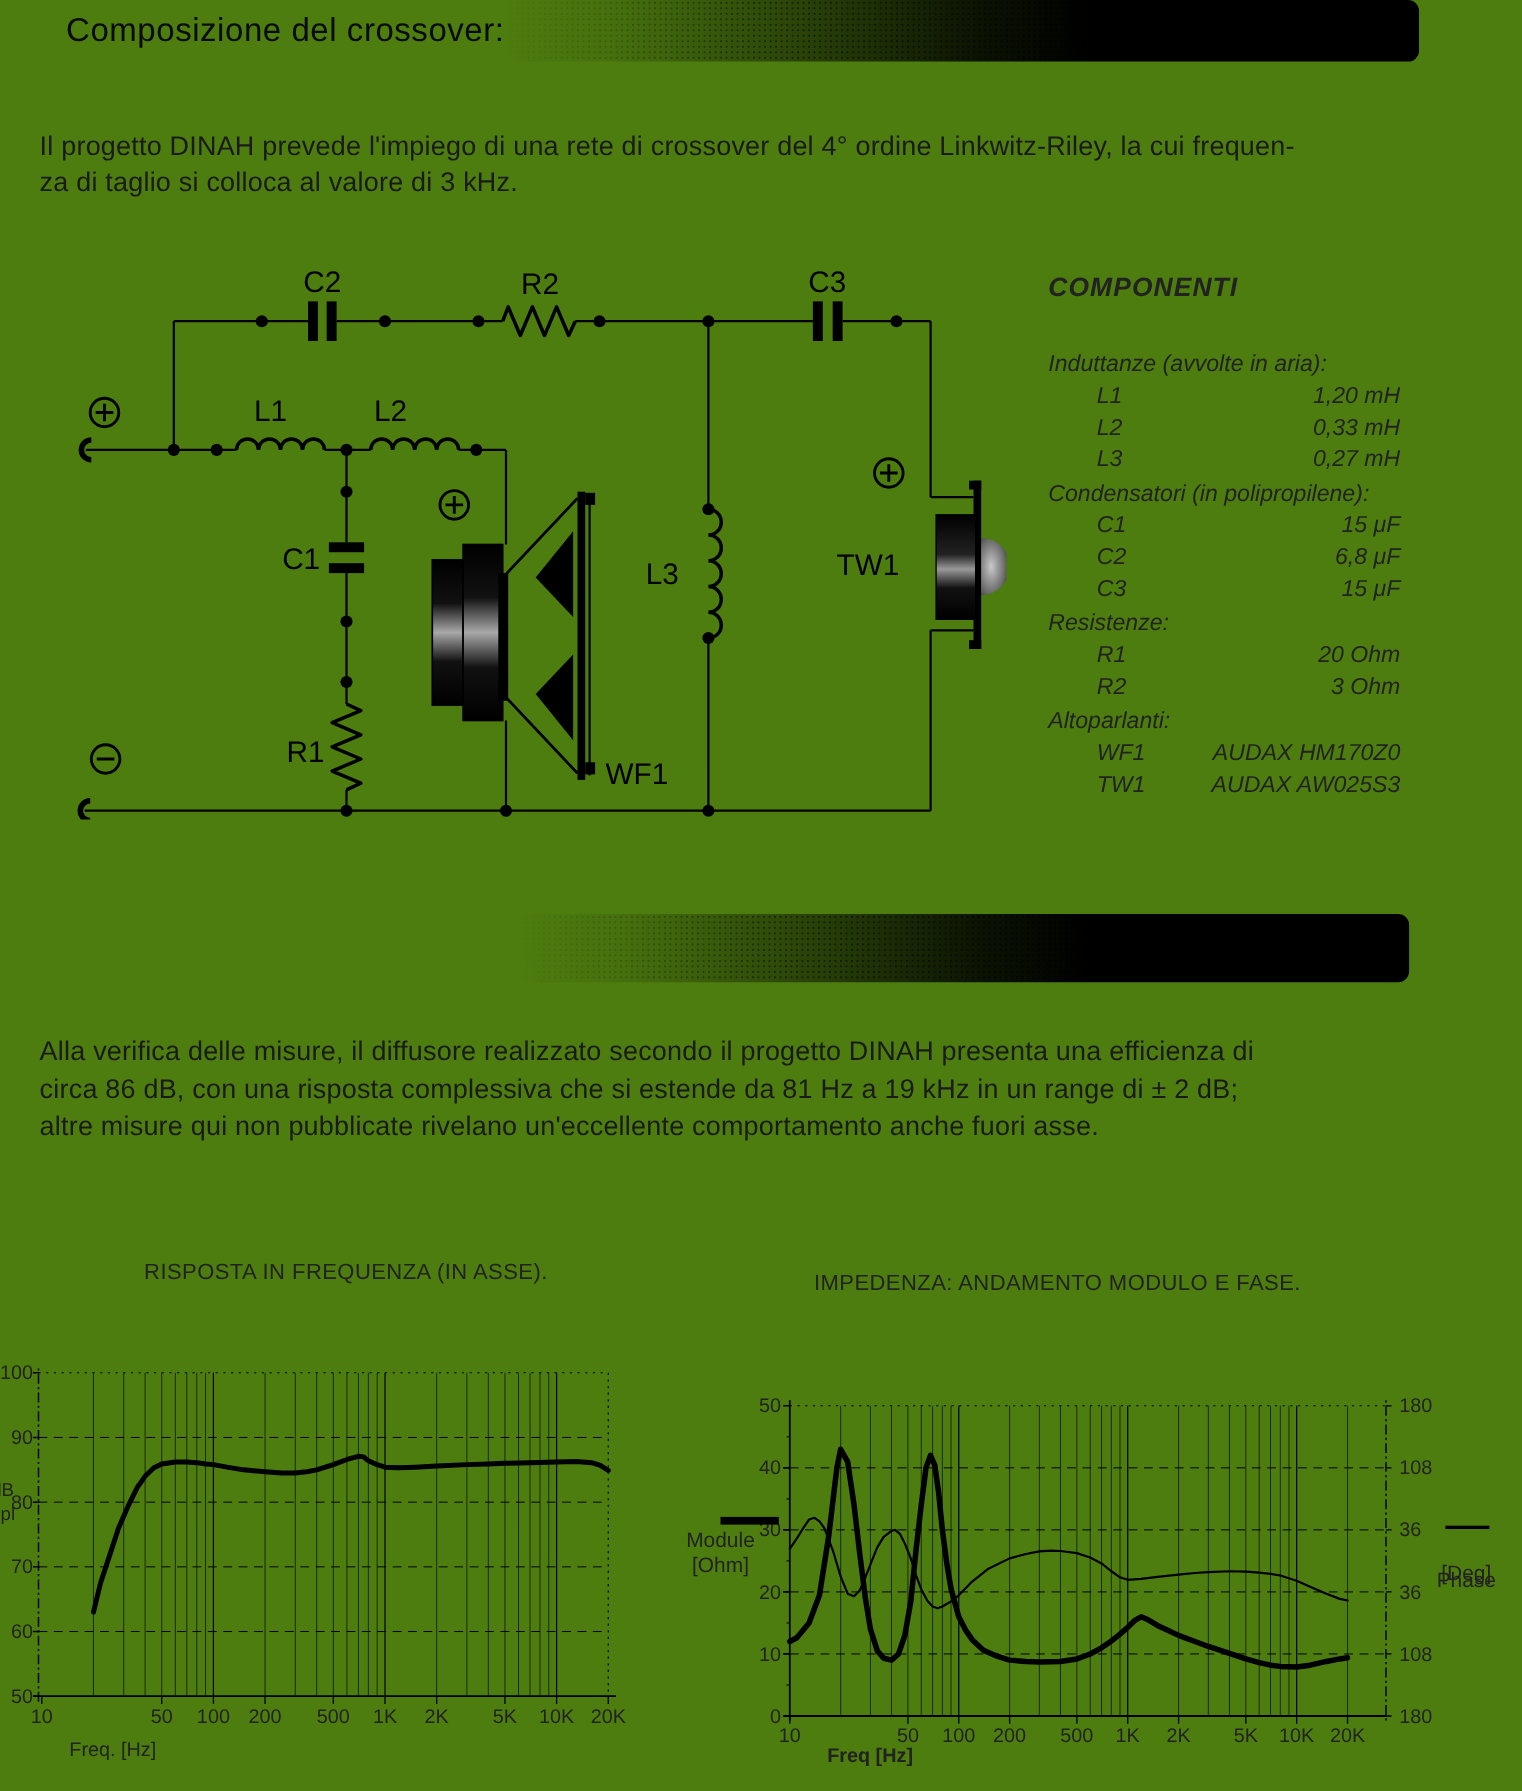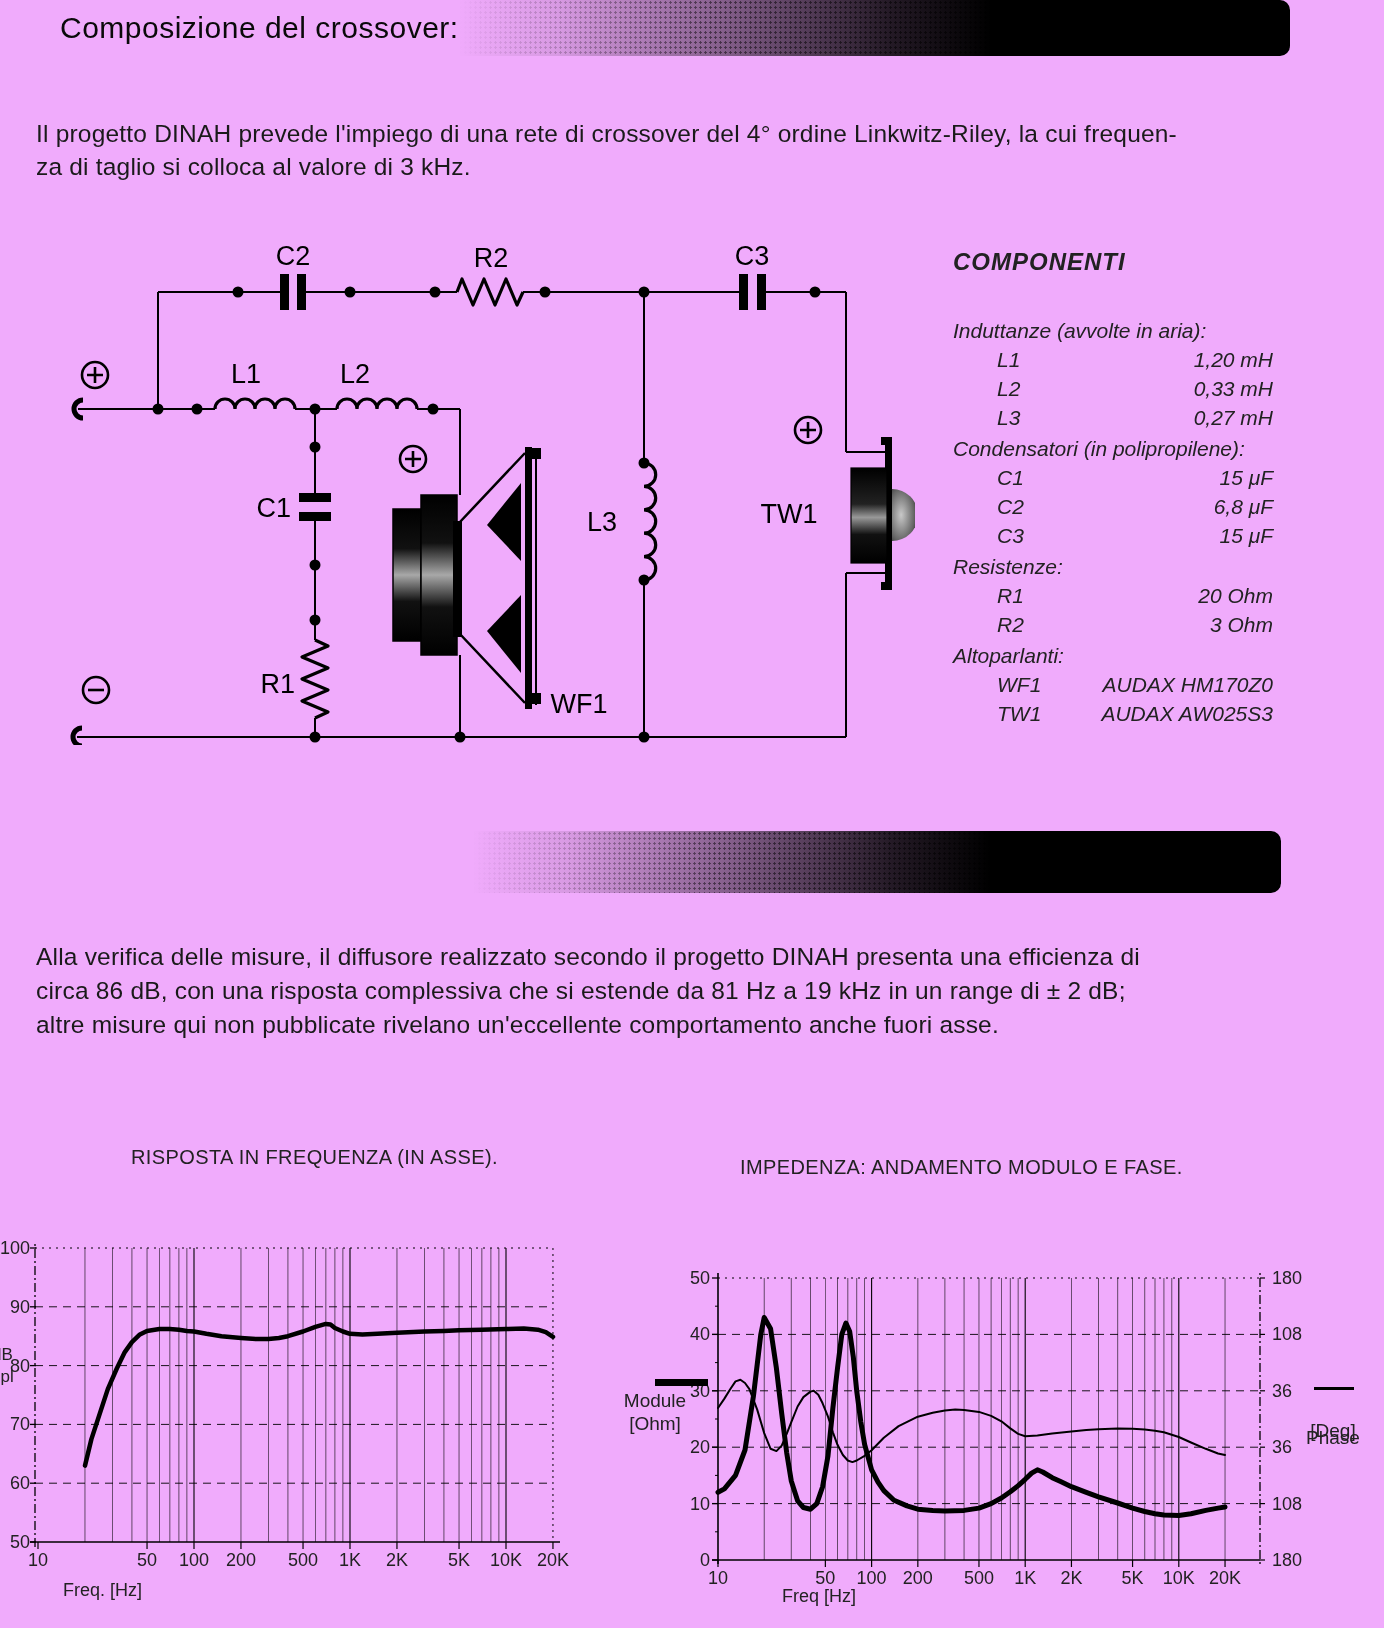--- a/index.html
+++ b/index.html
@@ -1,16 +1,16 @@
 <!DOCTYPE html>
 <html><head>
 <meta charset="utf-8">
 <style>
   html,body{margin:0;padding:0;background:#fff;}
-  #page{position:relative;width:1384px;height:1628px;background:#f0abfc;overflow:hidden;
+  #page{position:relative;width:1384px;height:1628px;background:#4d7c0f;overflow:hidden;
         font-family:"Liberation Sans",sans-serif;color:#111;}
   .abs{position:absolute;}
   .hbar{position:absolute;height:56px;
         background:linear-gradient(90deg,rgba(0,0,0,0) 0%,rgba(0,0,0,.10) 12%,rgba(0,0,0,.45) 32%,rgba(0,0,0,.85) 52%,#000 64%,#000 100%);
         border-radius:0 10px 10px 0;}
   .hbar::before{content:"";position:absolute;inset:0;
         background-image:radial-gradient(#000 28%,transparent 32%);
         background-size:5px 5px;opacity:.55;
         -webkit-mask-image:linear-gradient(90deg,transparent 0%,rgba(0,0,0,.9) 30%,#000 55%);
         mask-image:linear-gradient(90deg,transparent 0%,rgba(0,0,0,.9) 30%,#000 55%);
@@ -422,21 +422,21 @@
       <g>
         <polyline points="98.0,178.0 104.4,168.6 110.2,159.2 115.5,151.4 120.4,149.8 125.0,153.0 129.4,159.2 137.2,179.6 144.2,203.1 150.6,218.8 156.4,221.1 161.7,215.6 166.7,203.9 171.3,192.1 177.6,176.5 183.4,167.1 190.5,161.6 193.7,160.8 198.3,164.7 202.6,173.3 208.0,186.7 212.9,202.3 217.5,214.8 222.9,225.0 227.8,230.5 232.4,232.1 236.7,230.5 244.6,225.8 251.6,220.3 263.8,207.8 278.6,196.1 297.8,186.7 312.7,182.7 324.9,180.4 335.2,179.6 344.1,180.0 359.0,181.9 371.1,185.9 381.4,191.3 390.3,198.4 398.2,203.9 405.2,206.2 417.4,205.4 432.2,203.5 451.4,201.5 466.3,200.0 478.5,199.2 497.7,198.4 512.6,198.8 524.7,199.6 535.0,200.8 543.9,202.3 558.8,207.0 571.0,212.5 585.8,218.8 598.0,223.5 605.0,225.0" fill="none" stroke="#000" stroke-width="2" stroke-linejoin="round" stroke-linecap="round"></polyline>
       </g>
     </svg>
 
   <div class="axis-label" style="left:-8px;top:1344px;font-size:17px;line-height:22px;">
     <div>dB</div>
     <div>spl</div>
   </div>
   <div class="axis-label" style="left:63px;top:1580px;">Freq. [Hz]</div>
-  <div class="axis-label" style="left:782px;top:1586px;">Freq [Hz]</div>
+  <div class="axis-label" style="left:752px;top:1586px;font-weight:bold;">Freq [Hz]</div>
 
   <div class="legend-line-thick" style="left:655px;top:1379px;"></div>
   <div class="legend-text" style="left:618px;top:1390px;">Module</div>
   <div class="legend-text" style="left:618px;top:1413px;">[Ohm]</div>
   <div class="legend-line-thin" style="left:1314px;top:1387px;"></div>
   <div class="legend-text" style="left:1296px;top:1427px;">Phase</div>
   <div class="legend-text" style="left:1296px;top:1420px;">[Deg]</div>
 
 </div>
 

